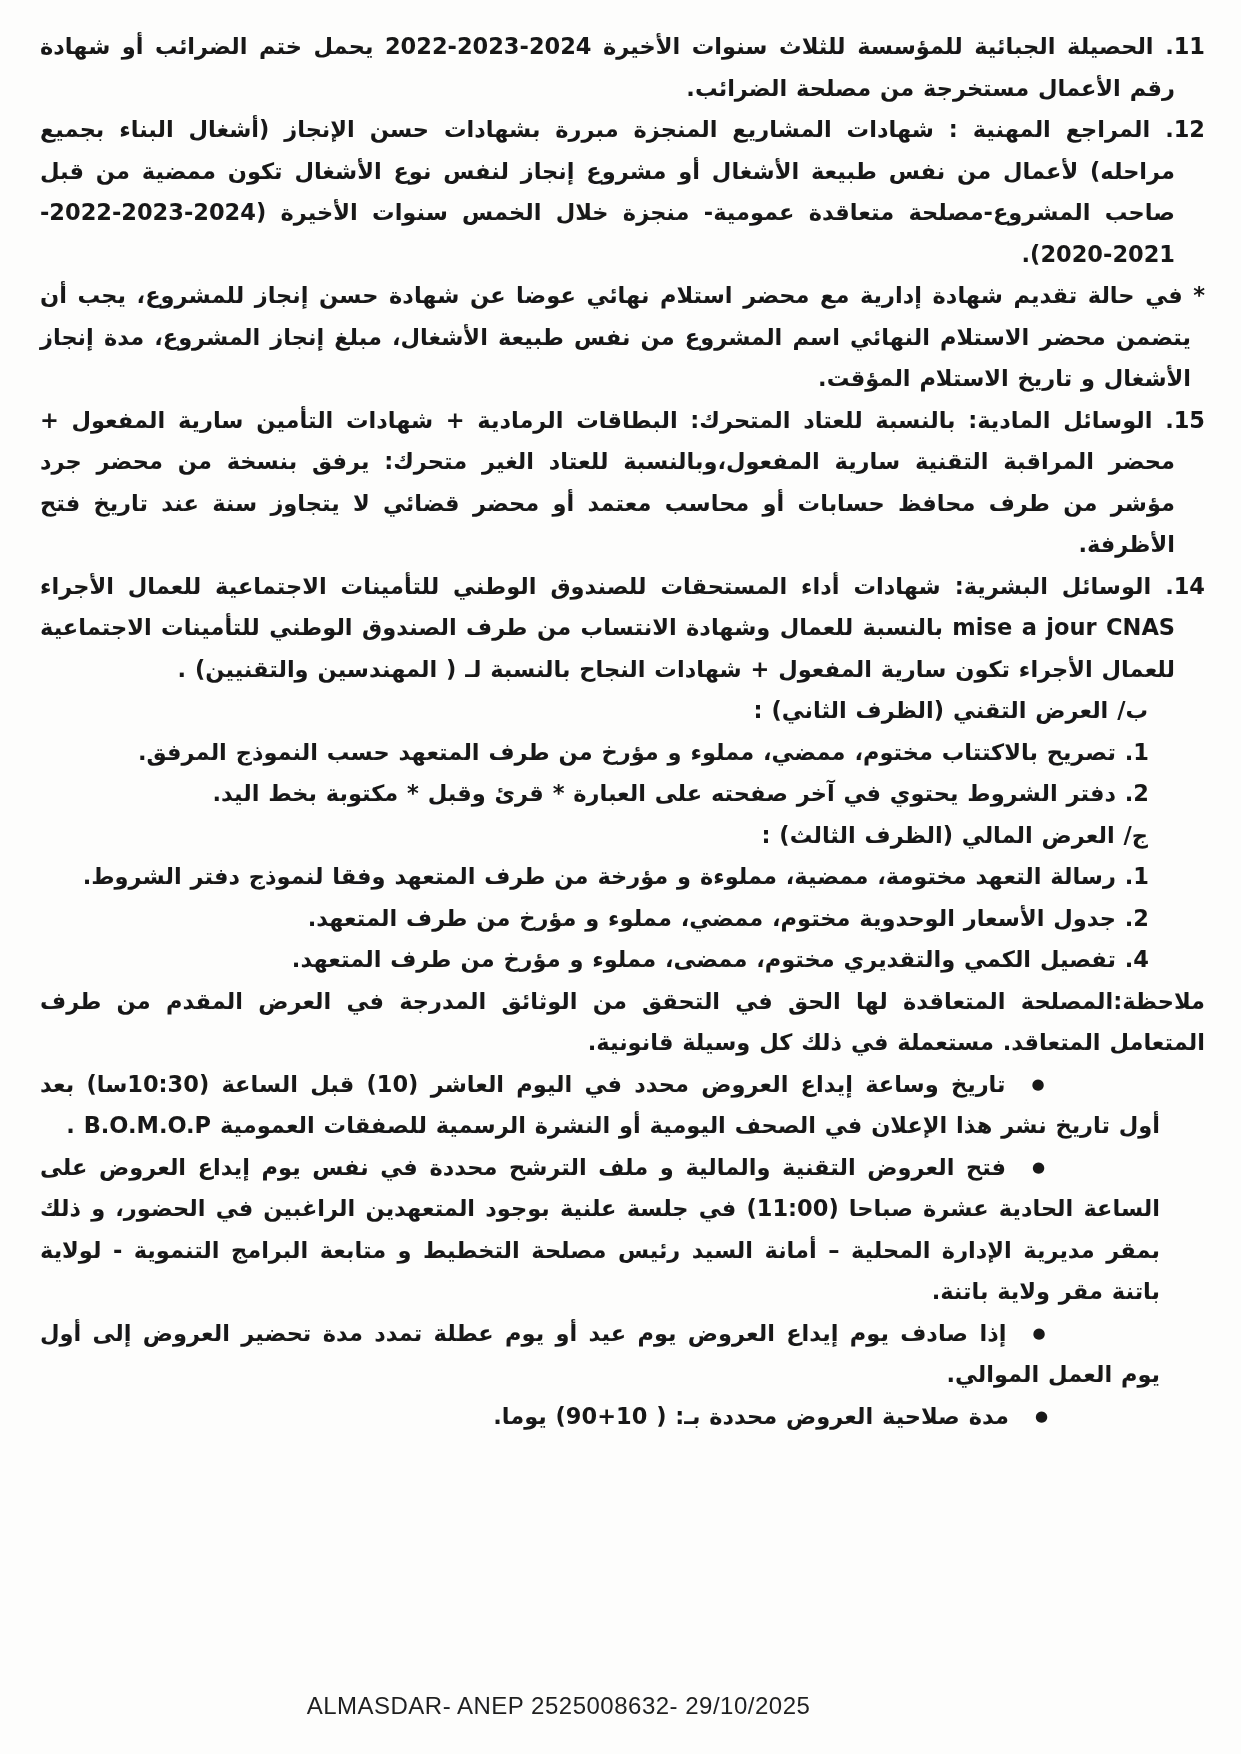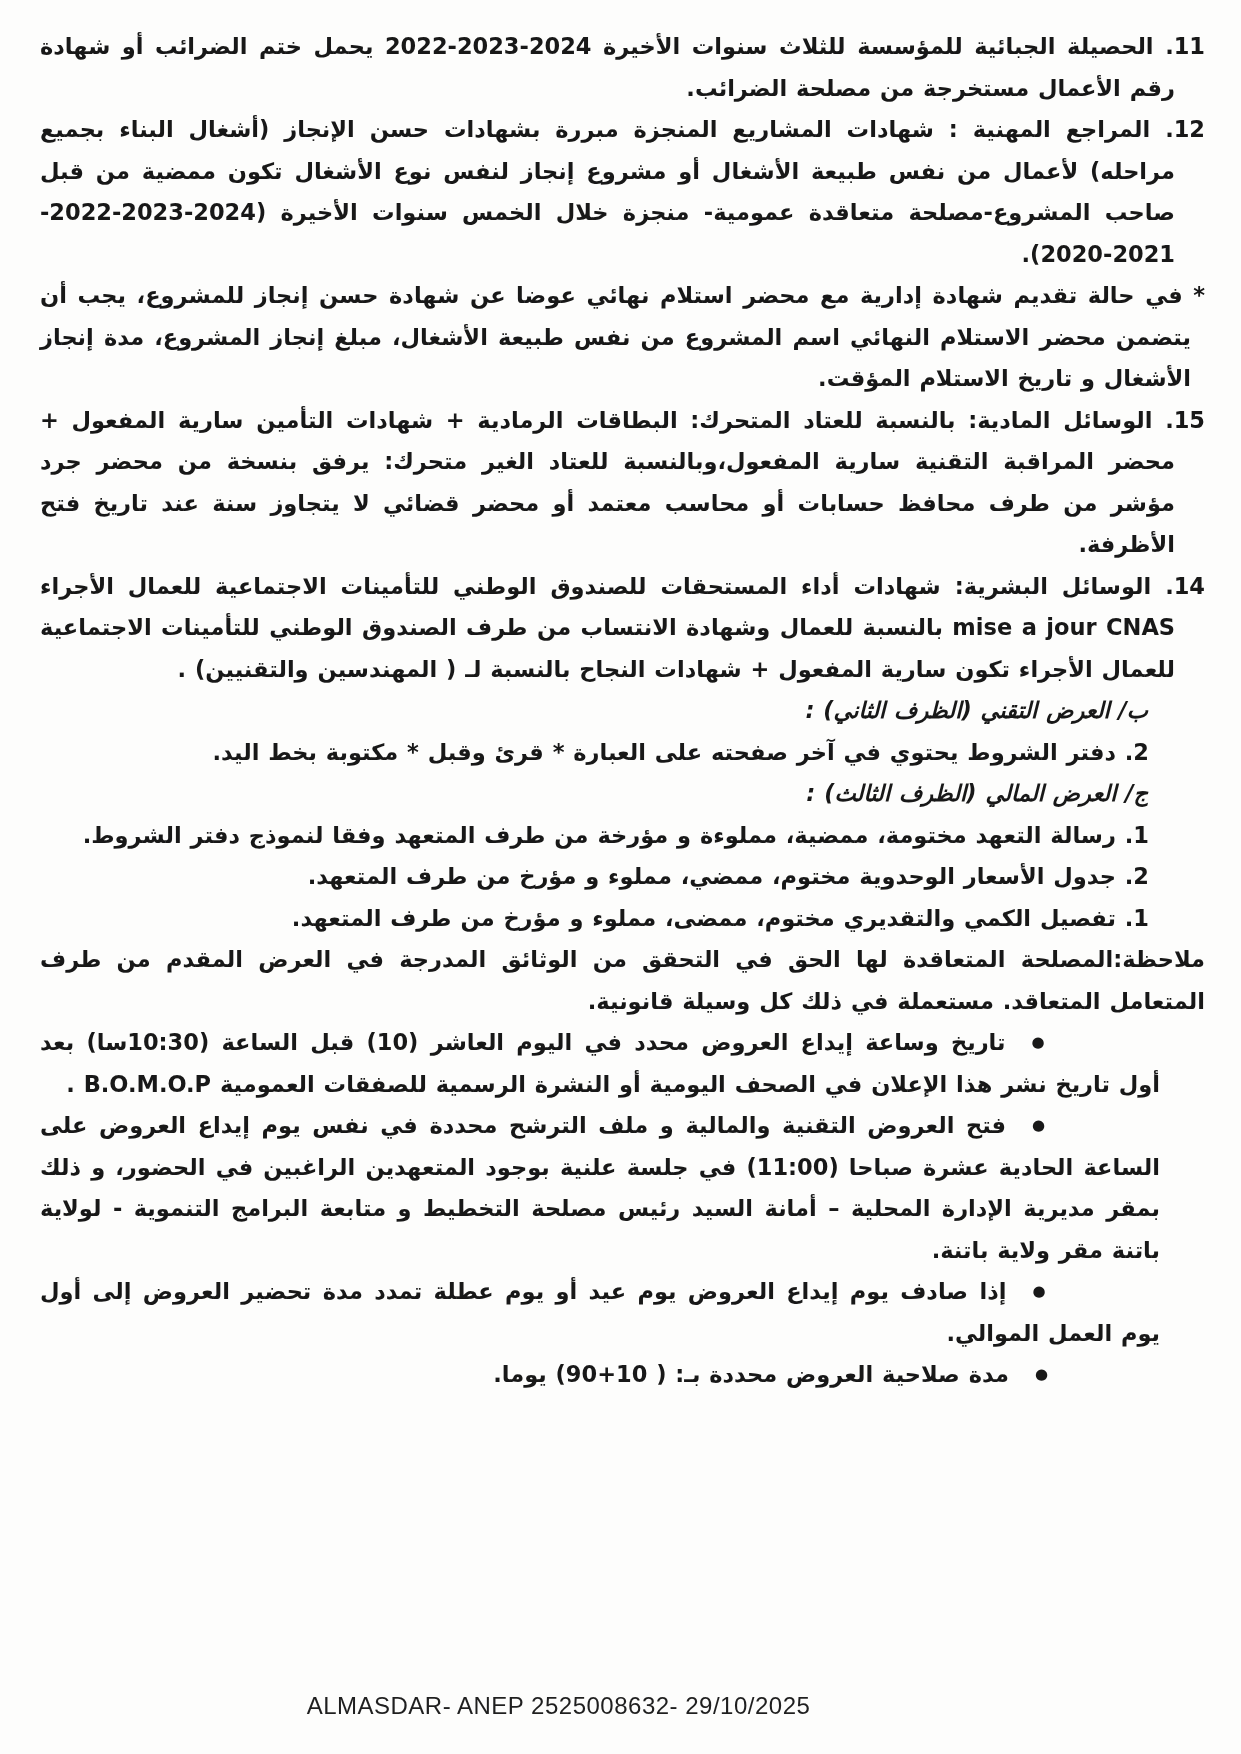--- a/index.html
+++ b/index.html
@@ -26,21 +26,21 @@
     line-height:41.5px;
     text-align:justify;
     word-spacing:1px;
   }
   
   .clause{ padding-right:30px; text-indent:-30px; }
   
   .star{ margin-top:4px; padding-right:14px; text-indent:-14px; }
   
   .hdr{ padding-right:57px; }
-  .mt2{ margin-top:2px;font-style:italic; }
+  .mt2{ margin-top:2px; }
   
   .sub{ padding-right:57px; text-indent:-1px; }
   
   .remark{ padding-right:0; }
   
   .send{ margin-top:4px; padding-right:25px; }
   
   .bullet{ padding-right:45px; text-indent:112px; }
   .bullet .dot{
     font-size:15px;
@@ -70,26 +70,27 @@
 <div class="page">
   <div class="content">
 
     <p class="clause">11. الحصيلة الجبائية للمؤسسة للثلاث سنوات الأخيرة 2024-2023-2022 يحمل ختم الضرائب أو شهادة رقم الأعمال مستخرجة من مصلحة الضرائب.</p>
     <p class="clause">12. المراجع المهنية : شهادات المشاريع المنجزة مبررة بشهادات حسن الإنجاز (أشغال البناء بجميع مراحله) لأعمال من نفس طبيعة الأشغال أو مشروع إنجاز لنفس نوع الأشغال  تكون ممضية من قبل صاحب المشروع-مصلحة متعاقدة عمومية- منجزة خلال الخمس سنوات الأخيرة (2024-2023-2022-2021-2020).</p>
     <p class="star">* في حالة تقديم شهادة إدارية مع محضر استلام نهائي عوضا عن شهادة حسن إنجاز للمشروع، يجب أن يتضمن محضر الاستلام النهائي اسم المشروع من نفس طبيعة الأشغال، مبلغ إنجاز المشروع، مدة إنجاز الأشغال و تاريخ الاستلام المؤقت.</p>
     <p class="clause">15. الوسائل المادية: بالنسبة للعتاد المتحرك: البطاقات الرمادية + شهادات التأمين سارية المفعول + محضر المراقبة التقنية سارية المفعول،وبالنسبة للعتاد الغير متحرك: يرفق بنسخة من محضر جرد مؤشر من طرف محافظ حسابات أو محاسب معتمد أو محضر قضائي لا يتجاوز سنة عند تاريخ فتح الأظرفة.</p>
     <p class="clause">14. الوسائل البشرية: شهادات أداء المستحقات للصندوق الوطني للتأمينات الاجتماعية للعمال الأجراء  mise a jour CNAS بالنسبة للعمال وشهادة الانتساب من طرف الصندوق الوطني للتأمينات الاجتماعية للعمال الأجراء تكون سارية المفعول + شهادات النجاح بالنسبة لـ ( المهندسين والتقنيين) .</p>
 
     <p class="hdr mt2">ب/ العرض التقني (الظرف الثاني) :</p>
+    <p class="sub">1.  تصريح بالاكتتاب مختوم، ممضي، مملوء و مؤرخ من طرف المتعهد حسب النموذج المرفق.</p>
     <p class="sub">2.  دفتر الشروط يحتوي في آخر صفحته على العبارة * قرئ وقبل * مكتوبة بخط اليد.</p>
 
     <p class="hdr mt2">ج/ العرض المالي (الظرف الثالث) :</p>
     <p class="sub">1.  رسالة التعهد مختومة، ممضية، مملوءة و مؤرخة من طرف المتعهد وفقا لنموذج دفتر الشروط.</p>
     <p class="sub">2.  جدول الأسعار الوحدوية مختوم، ممضي، مملوء و مؤرخ من طرف المتعهد.</p>
-    <p class="sub">1.  تفصيل الكمي والتقديري مختوم، ممضى، مملوء و مؤرخ من طرف المتعهد.</p>
+    <p class="sub">4.  تفصيل الكمي والتقديري مختوم، ممضى، مملوء و مؤرخ من طرف المتعهد.</p>
 
     <p class="remark">ملاحظة:المصلحة المتعاقدة لها الحق في التحقق من الوثائق المدرجة في العرض المقدم من طرف المتعامل المتعاقد. مستعملة في ذلك كل وسيلة قانونية.</p>
 
     <p class="bullet gap10"><span class="dot">●</span><span>تاريخ وساعة إيداع العروض محدد في اليوم العاشر (10) قبل الساعة (10:30سا) بعد أول تاريخ نشر هذا الإعلان في الصحف اليومية أو النشرة الرسمية للصفقات العمومية B.O.M.O.P .</span></p>
 
     <p class="bullet"><span class="dot">●</span><span>فتح العروض التقنية والمالية و ملف الترشح محددة في نفس يوم إيداع العروض على الساعة الحادية عشرة صباحا (11:00) في جلسة علنية بوجود المتعهدين الراغبين في الحضور، و ذلك بمقر مديرية الإدارة المحلية – أمانة السيد رئيس مصلحة التخطيط و متابعة البرامج التنموية - لولاية باتنة مقر ولاية باتنة.</span></p>
 
     <p class="bullet gap6"><span class="dot">●</span><span>إذا صادف يوم إيداع العروض يوم عيد أو يوم عطلة تمدد مدة تحضير العروض إلى أول يوم العمل الموالي.</span></p>
 
     <p class="bullet gap6"><span class="dot">●</span><span>مدة صلاحية العروض محددة بـ: ( 10+90) يوما.</span></p>

